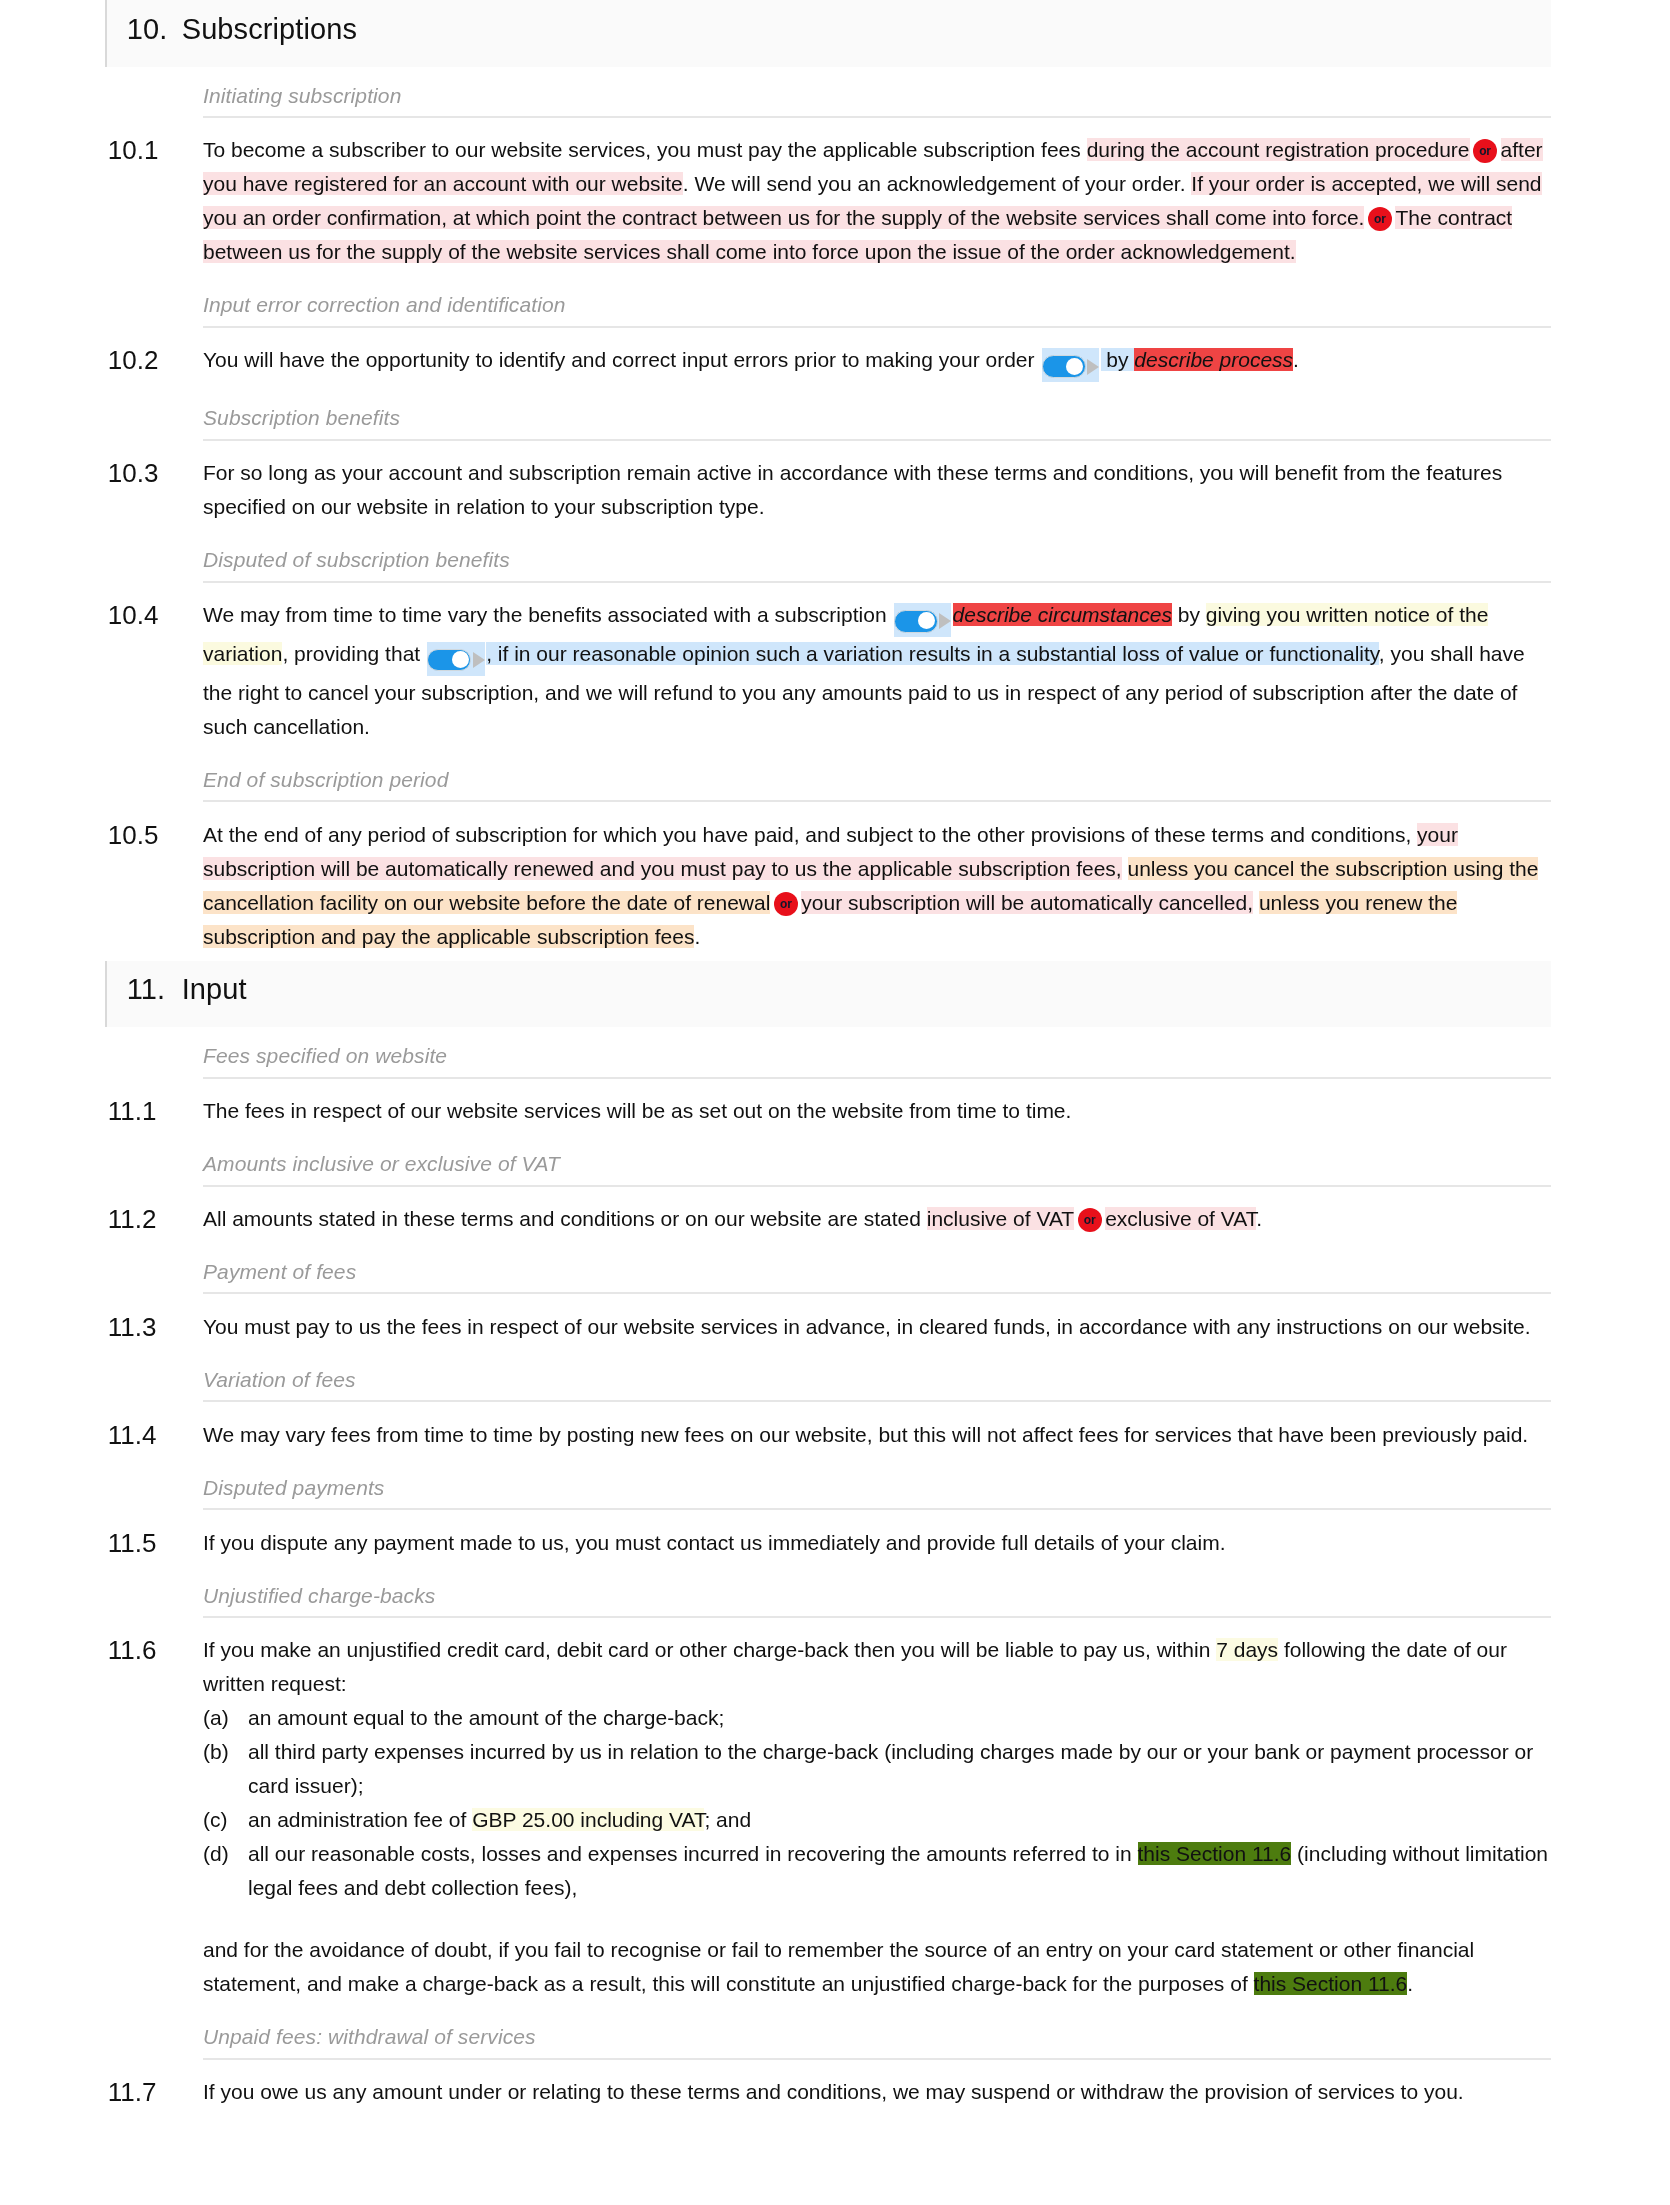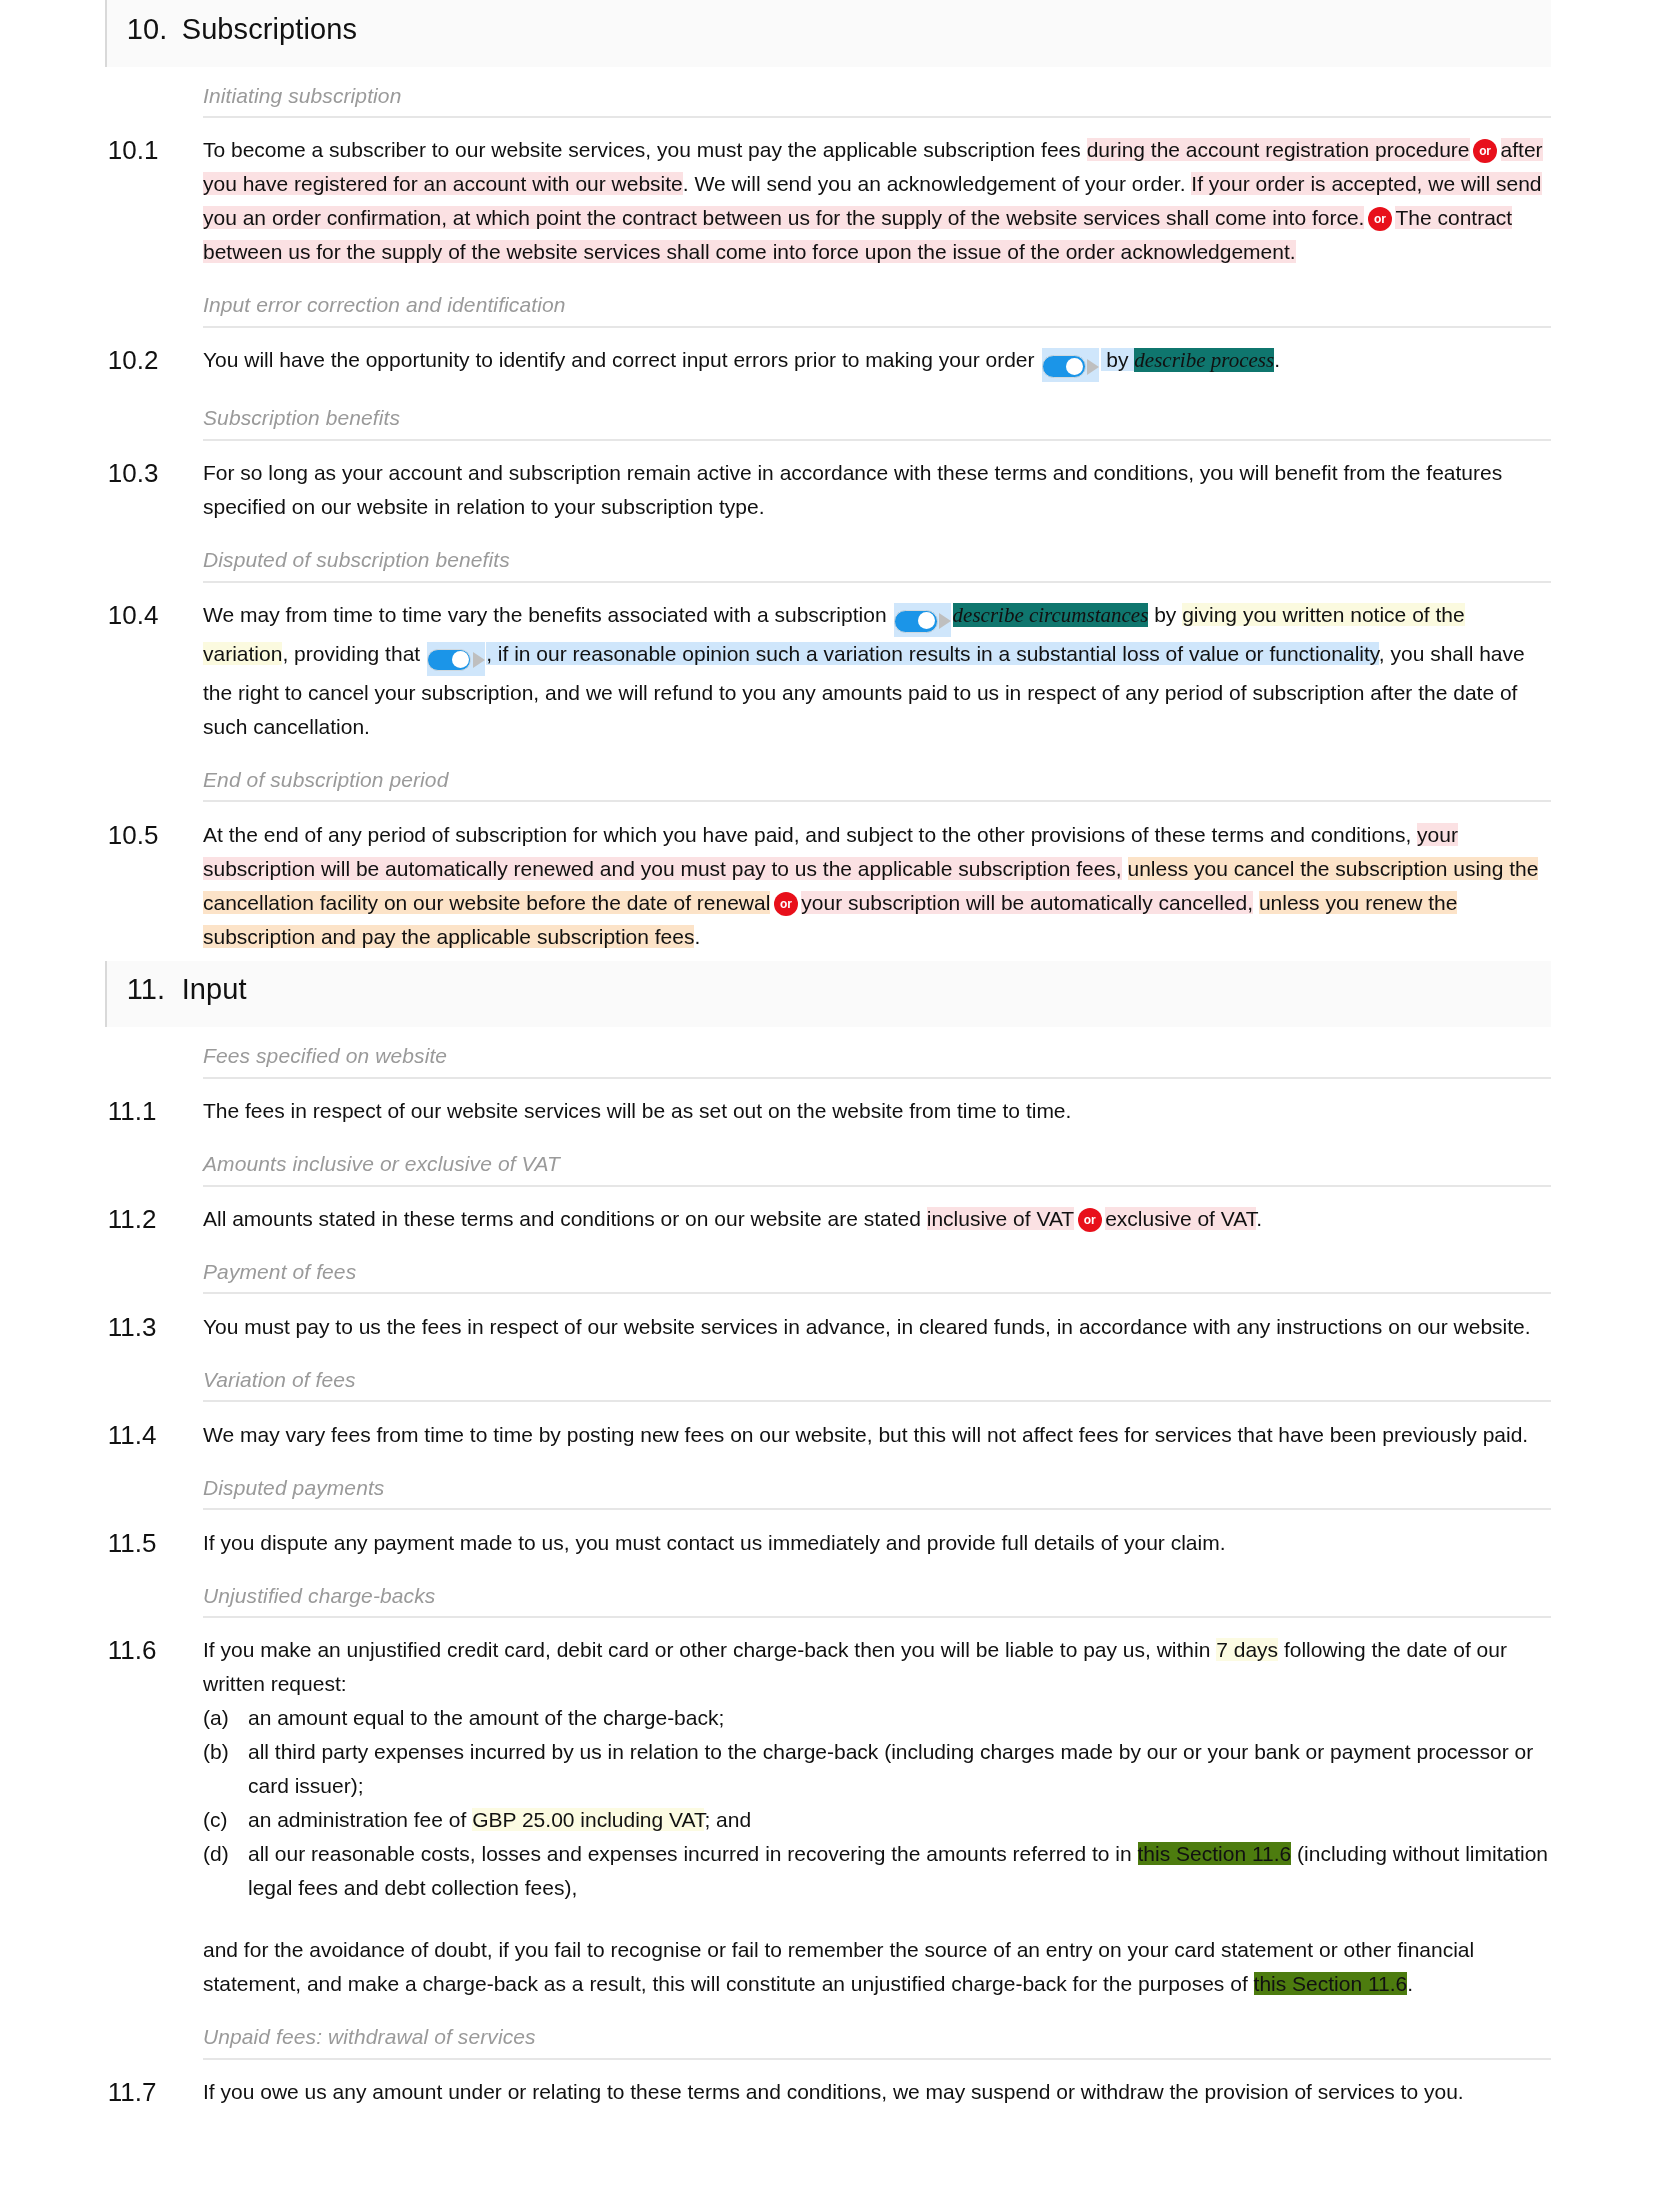--- a/index.html
+++ b/index.html
@@ -109,34 +109,34 @@
   .tail-para {
     margin-top: 28px;
   }
 
   
   .hl-pink   { background: #fbe1e3; }
   .hl-orange { background: #fce3c8; }
   .hl-yellow { background: #fbfadf; }
   .hl-yellow2{ background: #fcfbe2; }
   .hl-blue   { background: #cfe6fb; }
-  .hl-lav    { background: #0f766e; font-family: Liberation Serif, serif; }
+  .hl-lav    { background: #ef4444; }
   .hl-grey   { background: #4d7c0f; margin-top: 44px; }
 
   .ital { font-style: italic; }
 
   
   .or-badge {
     display: inline-block;
     width: 24px;
     height: 24px;
     line-height: 24px;
     border-radius: 50%;
     background: #e8101b;
-    color: #ffffff;
+    color: #0f172a;
     font-size: 12px;
     font-weight: 700;
     text-align: center;
     vertical-align: 2.1px;
     margin: 0 3.5px;
     letter-spacing: -0.1px;
     user-select: none;
   }
 
   

